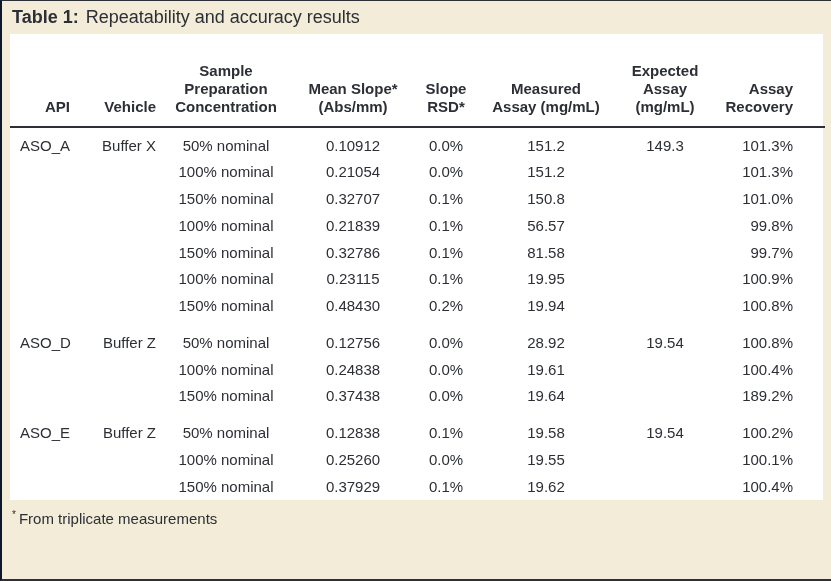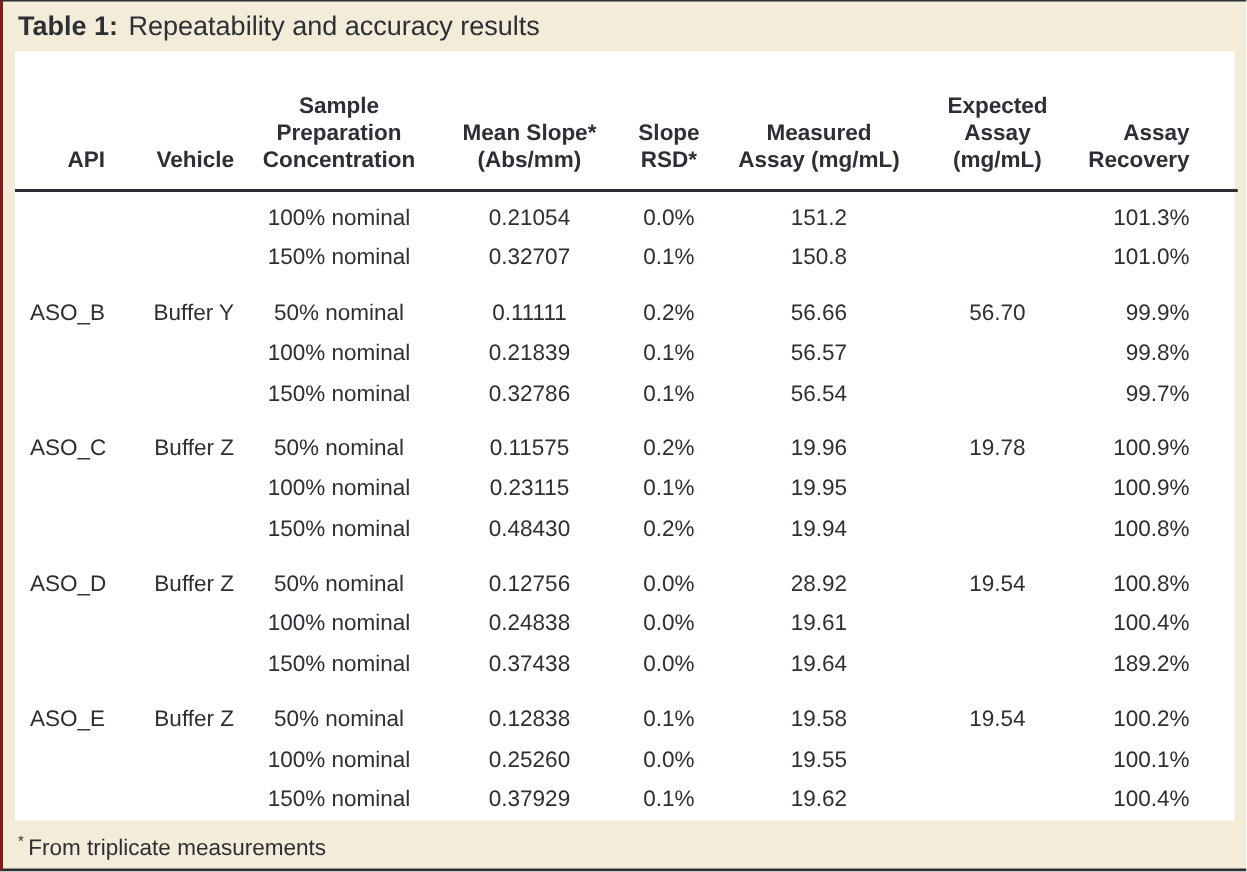--- a/index.html
+++ b/index.html
@@ -4,21 +4,21 @@
 <style>
   html, body { margin: 0; padding: 0; }
   .page {
     width: 831px;
     height: 581px;
     box-sizing: border-box;
     background: #f3ecd9;
     color: #2c2f35;
     font-family: "Liberation Sans", sans-serif;
     border-top: 1px solid #2c2f35;
-    border-left: 2px solid #7f1d1d;
+    border-left: 2px solid #0f172a;
     border-bottom: 2px solid #2c2f35;
     overflow: hidden;
   }
   .figure-title {
     padding: 7px 10px 6px 10px;
     font-size: 18px;
     line-height: 1.1;
   }
   .title-label { font-weight: bold; margin-right: 7px; }
   .panel {
@@ -99,79 +99,69 @@
           <th class="a-center">Measured
 Assay (mg/mL)</th>
           <th class="a-center">Expected
 Assay
 (mg/mL)</th>
           <th class="a-right">Assay
 Recovery</th>
         </tr>
       </thead>
       <tbody>
+        <tr class="group-start">
+          <td class="a-left">ASO_A</td>
+          <td class="a-left">Buffer X</td>
+          <td class="a-center">50% nominal</td>
+          <td class="a-center">0.10912</td>
+          <td class="a-center">0.0%</td>
+          <td class="a-center">151.2</td>
+          <td class="a-center">149.3</td>
+          <td class="a-right">101.3%</td>
+        </tr>
         <tr>
           <td class="a-left"></td>
           <td class="a-left"></td>
           <td class="a-center">100% nominal</td>
           <td class="a-center">0.21054</td>
           <td class="a-center">0.0%</td>
           <td class="a-center">151.2</td>
           <td class="a-center"></td>
           <td class="a-right">101.3%</td>
         </tr>
         <tr>
           <td class="a-left"></td>
           <td class="a-left"></td>
           <td class="a-center">150% nominal</td>
           <td class="a-center">0.32707</td>
           <td class="a-center">0.1%</td>
           <td class="a-center">150.8</td>
           <td class="a-center"></td>
           <td class="a-right">101.0%</td>
         </tr>
-        <tr class="group-start">
-          <td class="a-left">ASO_B</td>
-          <td class="a-left">Buffer Y</td>
-          <td class="a-center">50% nominal</td>
-          <td class="a-center">0.11111</td>
-          <td class="a-center">0.2%</td>
-          <td class="a-center">56.66</td>
-          <td class="a-center">56.70</td>
-          <td class="a-right">99.9%</td>
-        </tr>
         <tr>
           <td class="a-left"></td>
           <td class="a-left"></td>
           <td class="a-center">100% nominal</td>
           <td class="a-center">0.21839</td>
           <td class="a-center">0.1%</td>
           <td class="a-center">56.57</td>
           <td class="a-center"></td>
           <td class="a-right">99.8%</td>
         </tr>
         <tr>
           <td class="a-left"></td>
           <td class="a-left"></td>
           <td class="a-center">150% nominal</td>
           <td class="a-center">0.32786</td>
           <td class="a-center">0.1%</td>
-          <td class="a-center">56.54</td>
+          <td class="a-center">81.58</td>
           <td class="a-center"></td>
           <td class="a-right">99.7%</td>
-        </tr>
-        <tr class="group-start">
-          <td class="a-left">ASO_C</td>
-          <td class="a-left">Buffer Z</td>
-          <td class="a-center">50% nominal</td>
-          <td class="a-center">0.11575</td>
-          <td class="a-center">0.2%</td>
-          <td class="a-center">19.96</td>
-          <td class="a-center">19.78</td>
-          <td class="a-right">100.9%</td>
         </tr>
         <tr>
           <td class="a-left"></td>
           <td class="a-left"></td>
           <td class="a-center">100% nominal</td>
           <td class="a-center">0.23115</td>
           <td class="a-center">0.1%</td>
           <td class="a-center">19.95</td>
           <td class="a-center"></td>
           <td class="a-right">100.9%</td>

